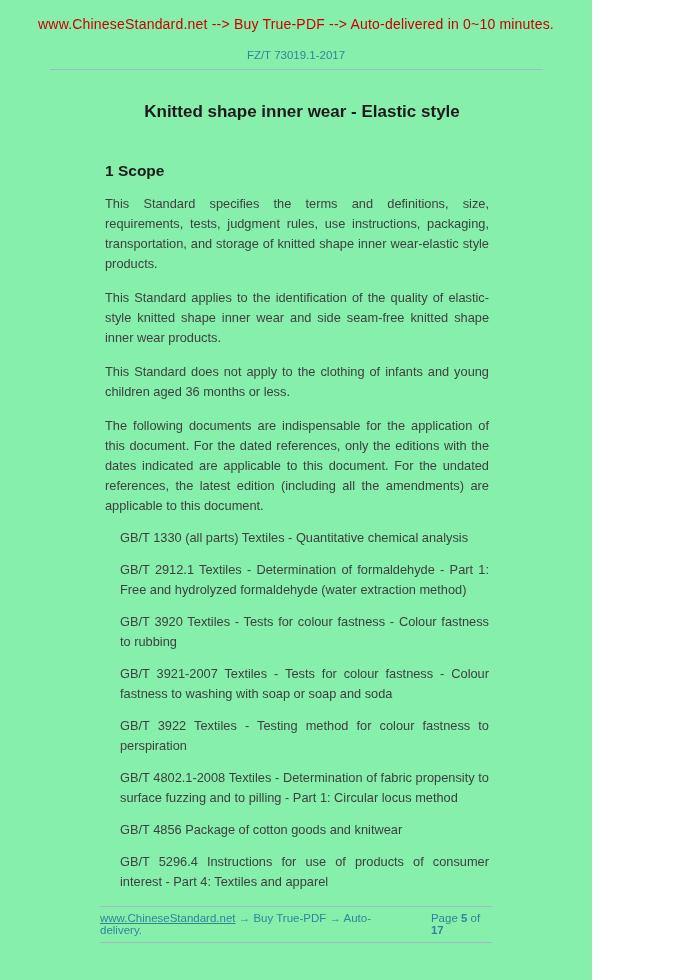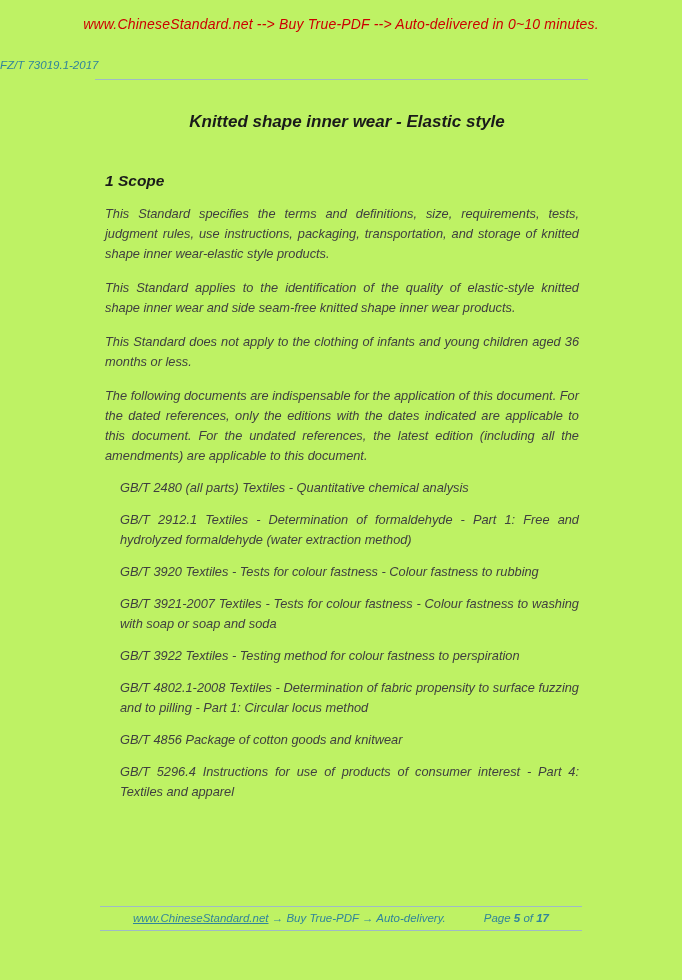--- a/index.html
+++ b/index.html
@@ -4,34 +4,34 @@
 <style>
   * { margin: 0; padding: 0; box-sizing: border-box; }
   html, body { background: #ffffff; }
   body {
     width: 693px; height: 980px;
     font-family: "Liberation Sans", sans-serif;
     color: #404040;
   }
   .page {
     position: relative;
-    width: 682px; height: 980px;
-    background: #bef264;
+    width: 592px; height: 980px;
+    background: #86efac;
     overflow: hidden;
-    font-style: italic;
   }
   .banner {
     padding-top: 16px;
     text-align: center;
     color: var(--accent-red, #cc0000);
     font-size: 14px;
     letter-spacing: 0.2px;
   }
   .doc-code {
-    margin-top: 27px;
+    margin-top: 17px;
+    text-align: center;
     color: var(--accent-teal, #31849b);
     font-size: 11.5px;
   }
   .rule {
     width: 493px;
     margin: 8px auto 0 auto;
     border-top: 1px solid var(--rule-color, #9fbac6);
     height: 0;
   }
   .title {
@@ -100,21 +100,21 @@
 
   <div class="content">
 
     <div class="h2">1 Scope</div>
     <p class="body first">This Standard specifies the terms and definitions, size, requirements, tests, judgment rules, use instructions, packaging, transportation, and storage of knitted shape inner wear-elastic style products.</p>
     <p class="body">This Standard applies to the identification of the quality of elastic-style knitted shape inner wear and side seam-free knitted shape inner wear products.</p>
     <p class="body">This Standard does not apply to the clothing of infants and young children aged 36 months or less.</p>
 
     <p class="body first">The following documents are indispensable for the application of this document. For the dated references, only the editions with the dates indicated are applicable to this document. For the undated references, the latest edition (including all the amendments) are applicable to this document.</p>
 
-    <p class="body ref">GB/T 2480 (all parts) Textiles - Quantitative chemical analysis</p>
+    <p class="body ref">GB/T 1330 (all parts) Textiles - Quantitative chemical analysis</p>
     <p class="body ref">GB/T 2912.1 Textiles - Determination of formaldehyde - Part 1: Free and hydrolyzed formaldehyde (water extraction method)</p>
     <p class="body ref">GB/T 3920 Textiles - Tests for colour fastness - Colour fastness to rubbing</p>
     <p class="body ref">GB/T 3921-2007 Textiles - Tests for colour fastness - Colour fastness to washing with soap or soap and soda</p>
     <p class="body ref">GB/T 3922 Textiles - Testing method for colour fastness to perspiration</p>
     <p class="body ref">GB/T 4802.1-2008 Textiles - Determination of fabric propensity to surface fuzzing and to pilling - Part 1: Circular locus method</p>
     <p class="body ref">GB/T 4856 Package of cotton goods and knitwear</p>
     <p class="body ref">GB/T 5296.4 Instructions for use of products of consumer interest - Part 4: Textiles and apparel</p>
 
   </div>
 

